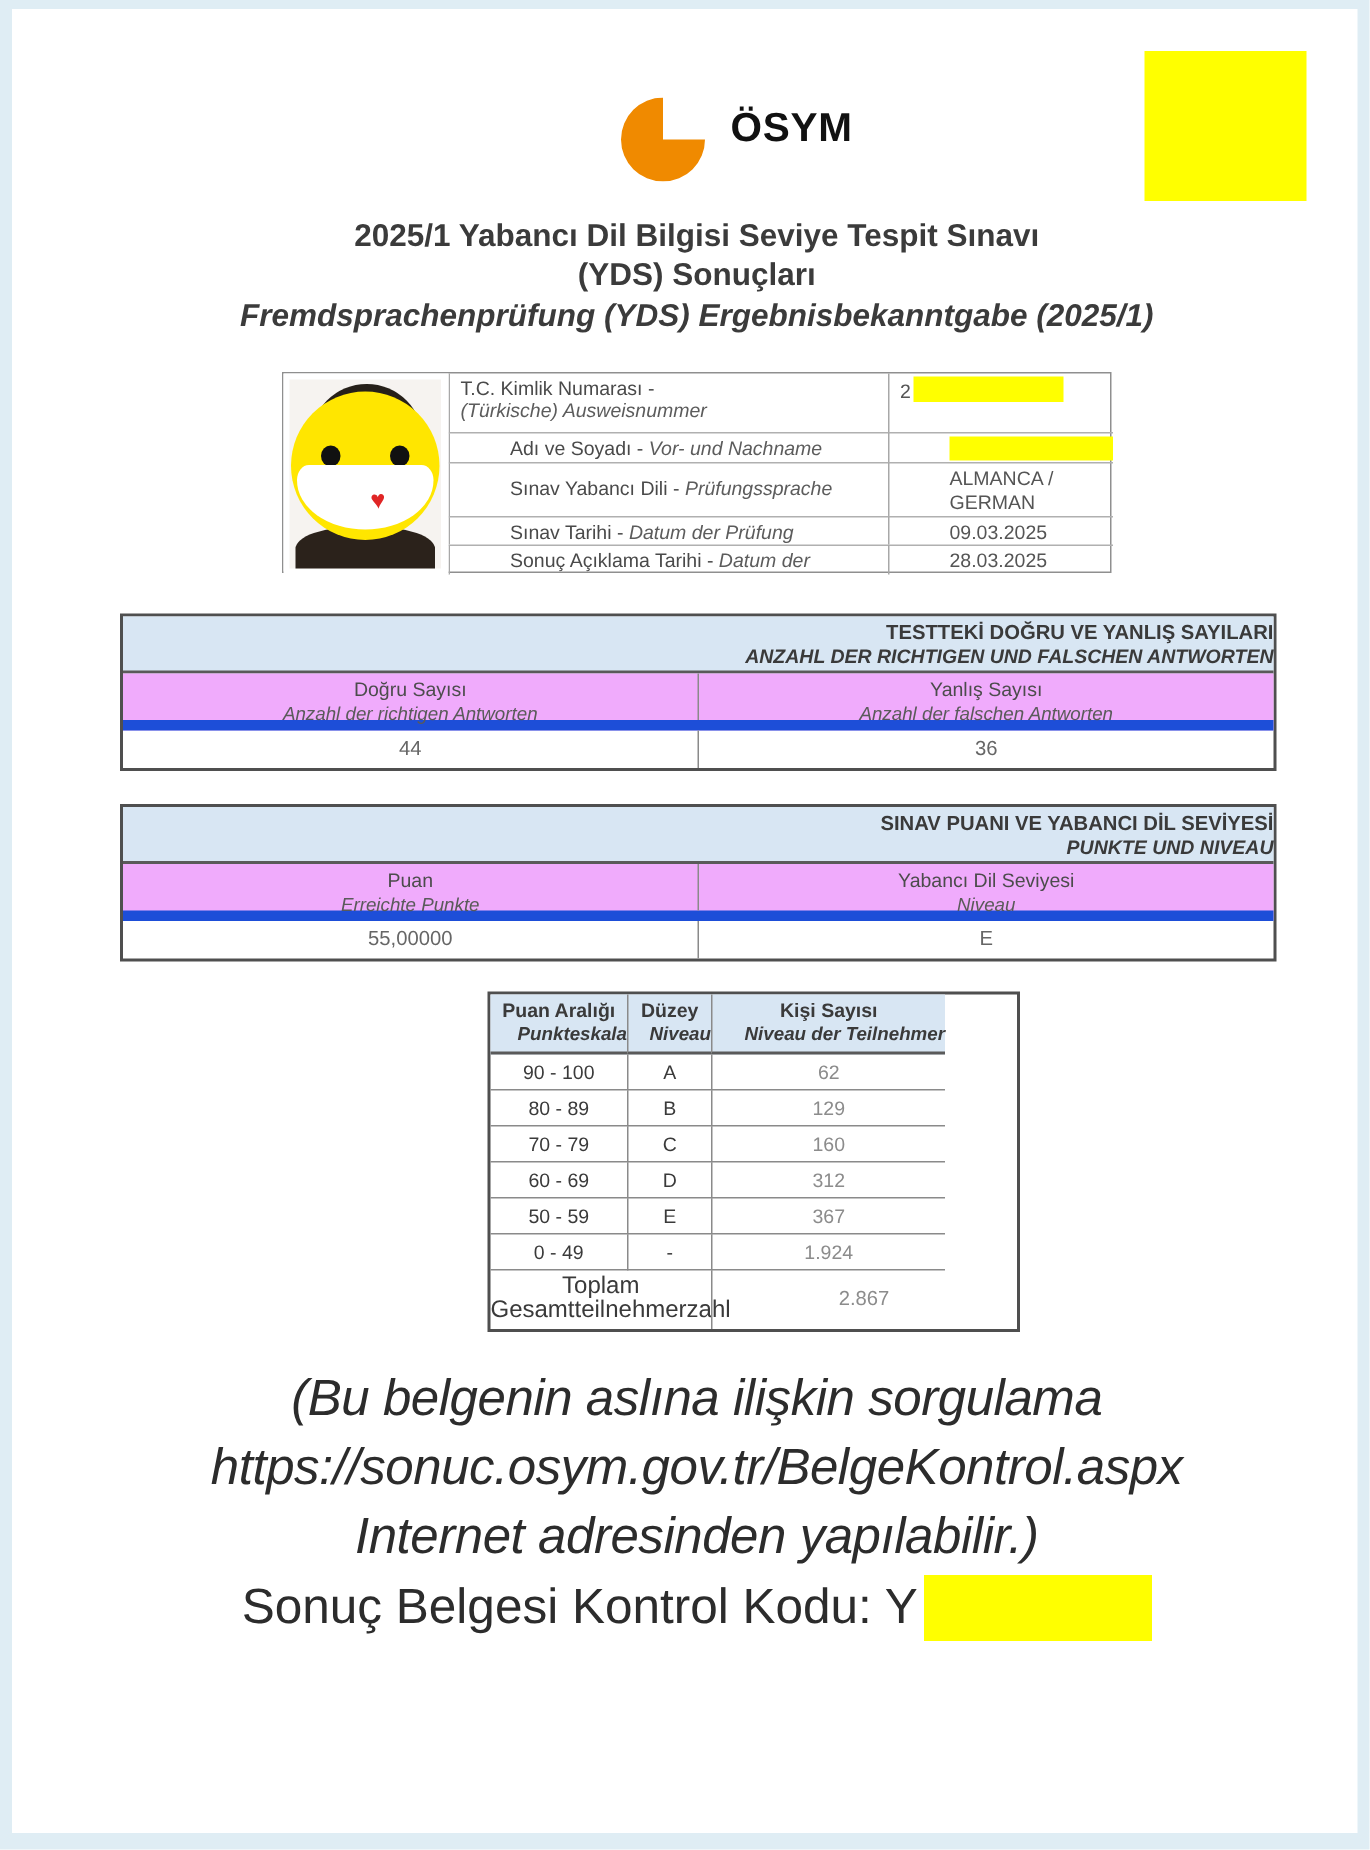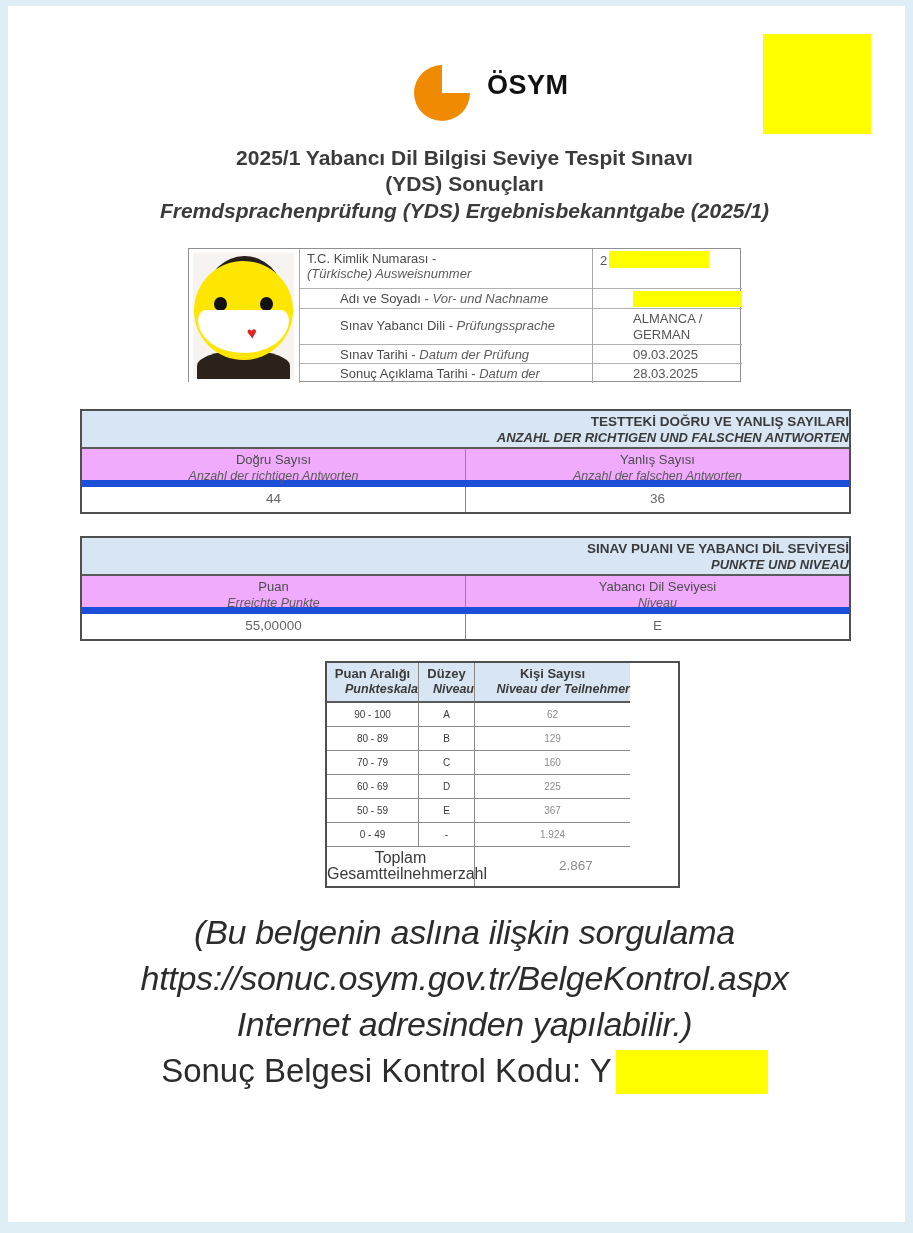--- a/index.html
+++ b/index.html
@@ -57,21 +57,21 @@
   .rt-val { flex: 1; text-align: center; font-size: 13.5px; color: #666; line-height: 24px; }
   .rt-val + .rt-val { border-left: 1px solid #8a8a8a; }
   .t1 { top: 403px; } .t2 { top: 530px; }
 
   
   .dist-table { position: absolute; left: 305px; top: 655px; width: 355px; border: 2px solid #4f4f4f; background: #fff;
     display: grid; grid-template-columns: 91px 56px 156px; margin-left: 12px; }
   .d-head { background: #d8e6f3; border-bottom: 2px solid #5a5a5a; text-align: center; padding: 3px 0 4px 0; }
   .d-head .tr { display: block; font-size: 13px; font-weight: bold; color: #3a3a3a; line-height: 16px; }
   .d-head .de { display: block; font-size: 12.5px; font-weight: bold; font-style: italic; color: #3a3a3a; line-height: 15px; text-align: right; }
-  .d-cell { height: 24px; line-height: 23px; text-align: center; font-size: 10px; color: #3a3a3a; border-bottom: 1px solid #8a8a8a; }
+  .d-cell { height: 24px; line-height: 23px; text-align: center; font-size: 13px; color: #3a3a3a; border-bottom: 1px solid #8a8a8a; }
   .d-cell.cnt { color: #8c8c8c; }
   .d-bl { border-left: 1px solid #8a8a8a; }
   .d-total-label { grid-column: 1 / 3; height: 39px; text-align: center; font-size: 16px; color: #3a3a3a; line-height: 16px; padding-top: 3px; }
   .d-total-val { height: 39px; line-height: 38px; text-align: center; font-size: 13.5px; color: #8c8c8c; padding-left: 47px; }
 
   
   .footer { position: absolute; left: 0; top: 903px; width: 913px; text-align: center; color: #2c2c2c; }
   .f-line { font-size: 34px; font-style: italic; line-height: 46px; letter-spacing: -0.3px; }
   .f-code { font-size: 33px; font-style: normal; line-height: 48px; }
   .redact-code { display: inline-block; width: 152px; height: 44px; background: #ffff00; vertical-align: -12px; margin-left: 4px; }
@@ -209,21 +209,21 @@
       <div class="d-cell">80 - 89</div>
       <div class="d-cell d-bl">B</div>
       <div class="d-cell d-bl cnt">129</div>
 
       <div class="d-cell">70 - 79</div>
       <div class="d-cell d-bl">C</div>
       <div class="d-cell d-bl cnt">160</div>
 
       <div class="d-cell">60 - 69</div>
       <div class="d-cell d-bl">D</div>
-      <div class="d-cell d-bl cnt">225</div>
+      <div class="d-cell d-bl cnt">312</div>
 
       <div class="d-cell">50 - 59</div>
       <div class="d-cell d-bl">E</div>
       <div class="d-cell d-bl cnt">367</div>
 
       <div class="d-cell">0 - 49</div>
       <div class="d-cell d-bl">-</div>
       <div class="d-cell d-bl cnt">1.924</div>
 
       <div class="d-total-label">

